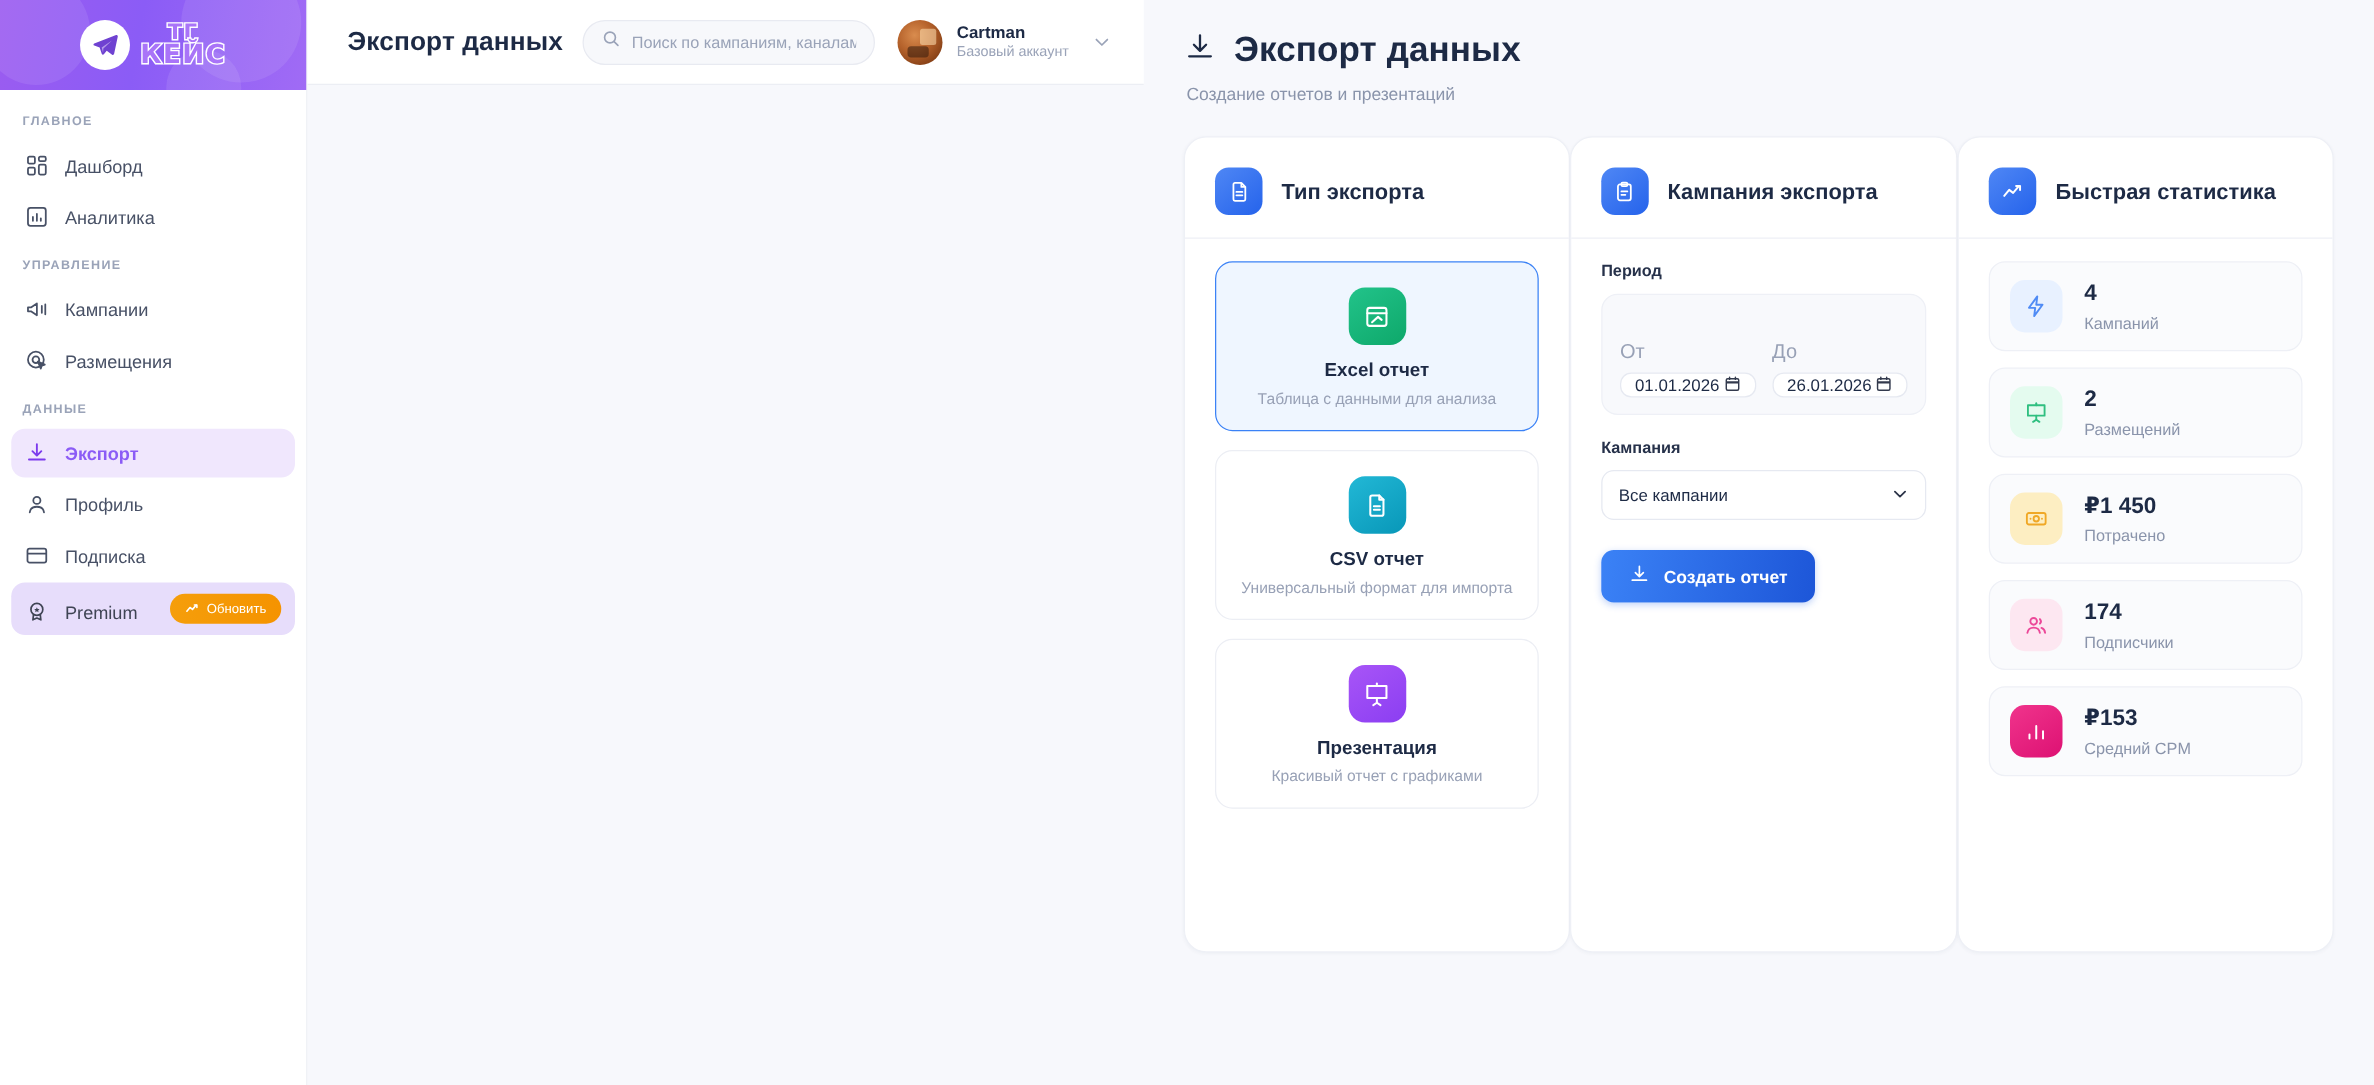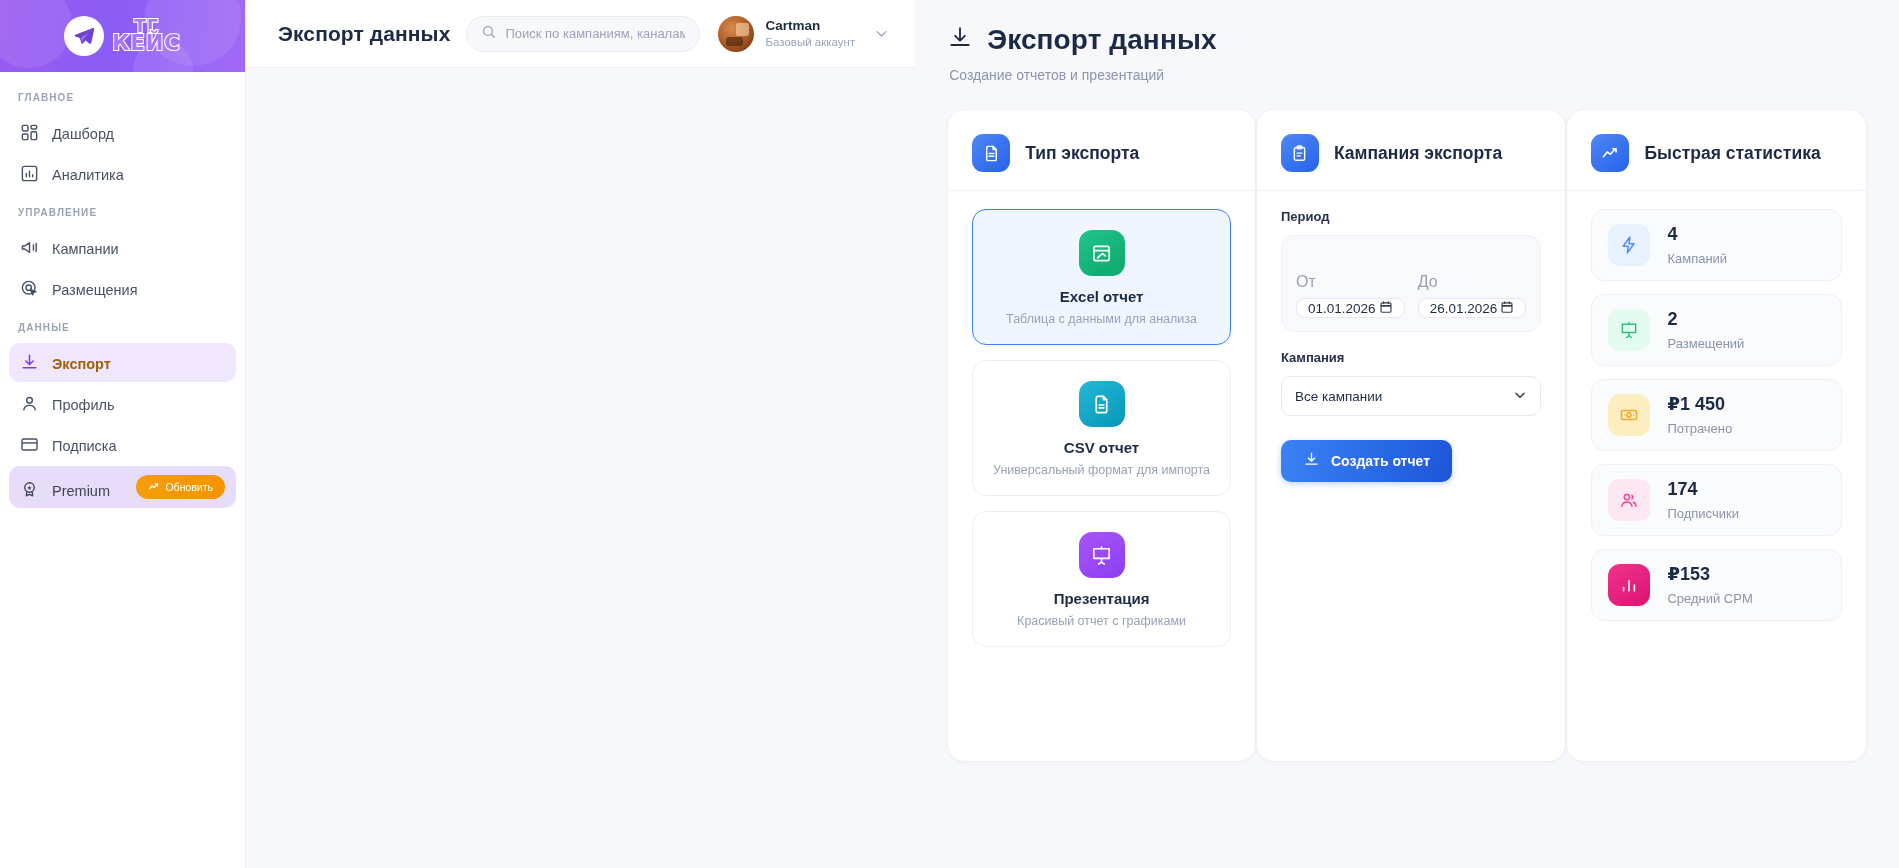--- a/index.html
+++ b/index.html
@@ -55,21 +55,21 @@
     color: #9aa3b8; padding: 12px 18px 8px 18px; text-transform: uppercase;
   }
   .nav-section.first { padding-top: 6px; }
   .nav-item {
     display: flex; align-items: flex-end; gap: 13px;
     margin: 2px 9px; padding: 10px 11px; border-radius: 11px;
     color: #485166; font-size: 14.5px; cursor: pointer;
     white-space: nowrap;
   }
   .nav-item svg { width: 19px; height: 19px; flex: 0 0 19px; display: block; }
-  .nav-item.active { background: #f0e7fd; color: #a16207; font-weight: 600; }
+  .nav-item.active { background: #f0e7fd; color: #8b5cf6; font-weight: 600; }
   .nav-item.premium {
     background: #e7ddfb; color: #3f4454; font-weight: 500;
     justify-content: flex-start; gap: 13px; padding: 9px 11px;
   }
   .premium-badge {
     margin-left: auto;
     background: linear-gradient(95deg,#f59e0b,#f59300);
     color: #fff; font-size: 10.5px; font-weight: 400;
     padding: 6px 12px; border-radius: 999px;
     display: flex; align-items: center; gap: 5px; white-space: nowrap;

